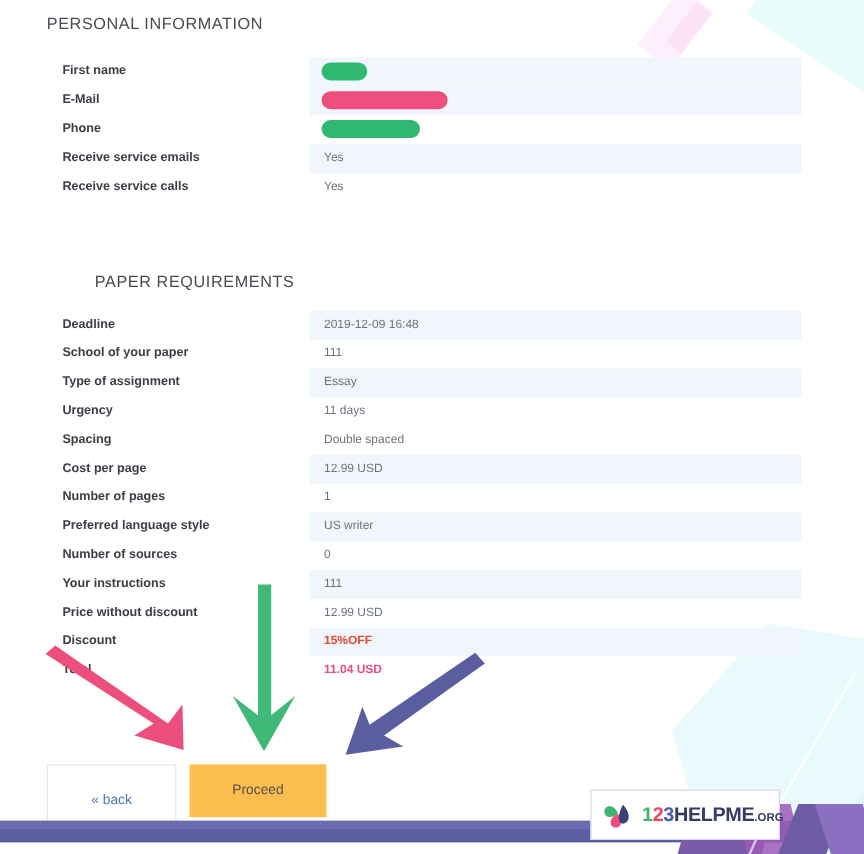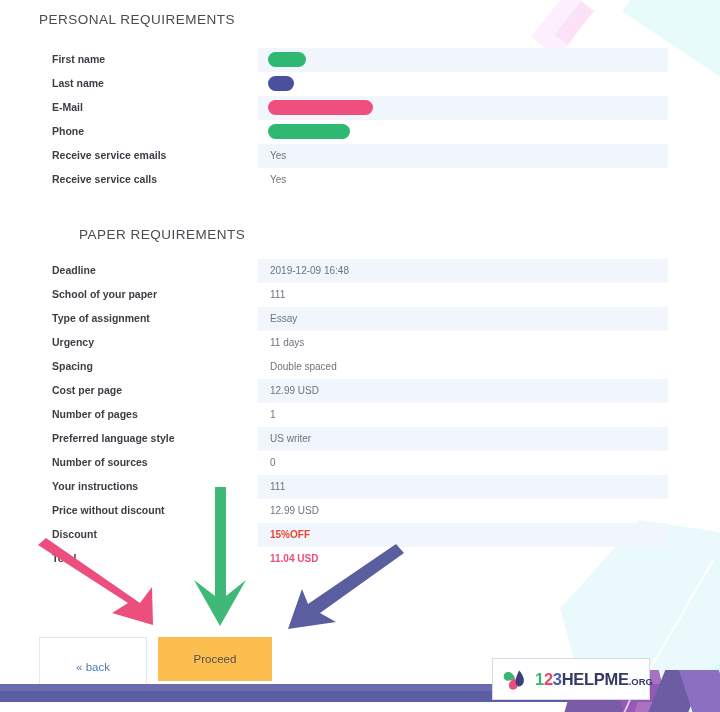--- a/index.html
+++ b/index.html
@@ -263,30 +263,26 @@
 <body>
 
 <div class="deco" id="deco-cyan-tri-tr"></div>
 <div class="deco" id="deco-pink-streak-a"></div>
 <div class="deco" id="deco-pink-streak-b"></div>
 <div class="deco" id="deco-white-streak-tr"></div>
 <div class="deco" id="deco-cyan-poly-br"></div>
 <div class="deco" id="deco-cyan-line-br"></div>
 <div class="deco" id="deco-cyan-tri-br"></div>
 
-<div class="section-title" id="title-personal">PERSONAL REQUIREMENTS</div>
+<div class="section-title" id="title-personal">PERSONAL INFORMATION</div>
 <div class="rows" id="rows-personal">
     <div class="row shaded">
       <div class="band"></div>
       <div class="label">First name</div>
       <div class="redact" style="width: 38px; background: rgb(46, 184, 114);"></div>
-    </div>
-    <div class="row">
-      <div class="label">Last name</div>
-      <div class="redact" style="width: 26px; background: rgb(74, 79, 158);"></div>
     </div>
     <div class="row shaded">
       <div class="band"></div>
       <div class="label">E-Mail</div>
       <div class="redact" style="width: 105px; background: rgb(238, 79, 126);"></div>
     </div>
     <div class="row">
       <div class="label">Phone</div>
       <div class="redact" style="width: 82px; background: rgb(46, 184, 114);"></div>
     </div>

